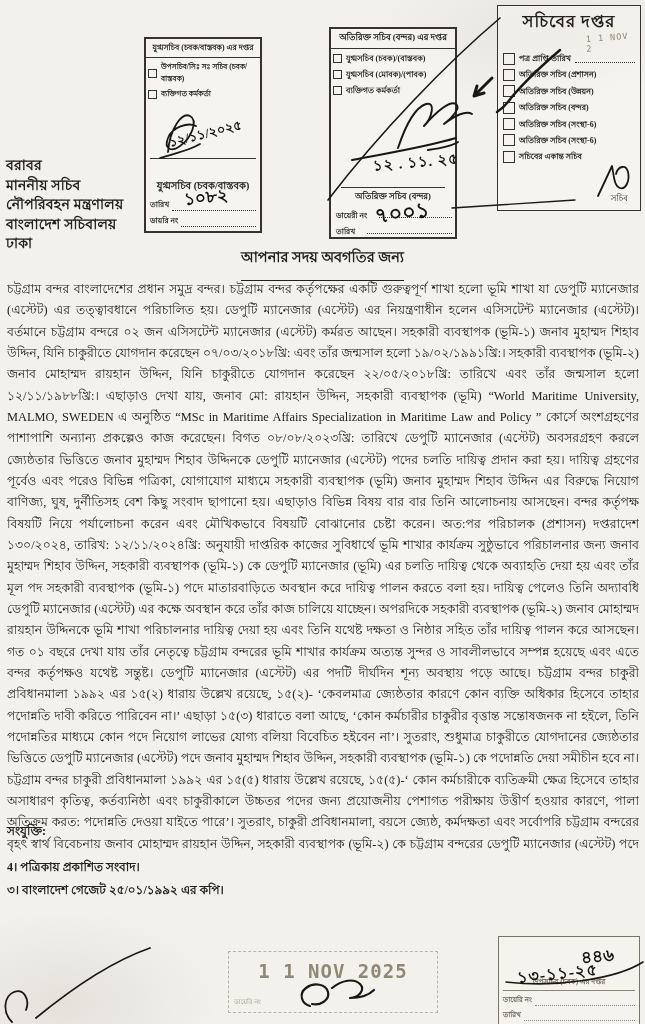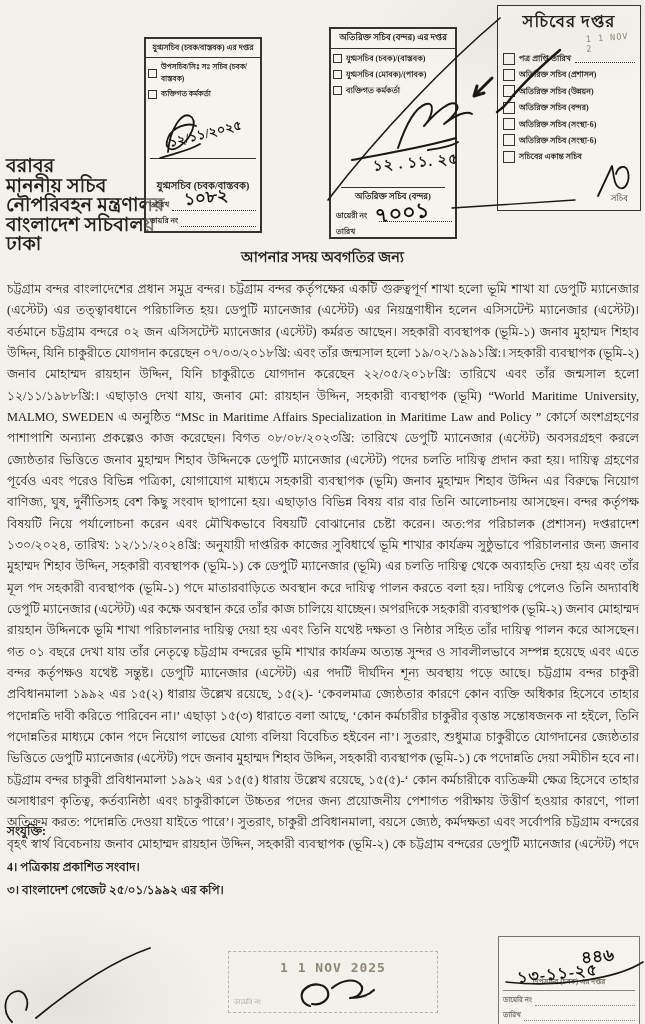--- a/index.html
+++ b/index.html
@@ -7,59 +7,59 @@
     position:relative;width:645px;height:1024px;margin:0 auto;overflow:hidden;
     background:
       radial-gradient(ellipse 300px 120px at 85% 3%, rgba(120,112,98,.10), transparent 60%),
       radial-gradient(ellipse 260px 160px at 10% 98%, rgba(120,112,98,.12), transparent 60%),
       radial-gradient(ellipse 500px 300px at 50% 50%, rgba(255,255,255,.35), transparent 70%),
       #f3f1ec;
     font-family:"Liberation Serif", serif;color:#24211c;
   }
   .abs{position:absolute;}
   
-  .address{left:6px;top:156px;font-size:19px;line-height:19.5px;font-weight:700;letter-spacing:.2px;}
+  .address{left:6px;top:156px;font-size:14px;line-height:19.5px;font-weight:700;letter-spacing:.2px;}
   
   .stamp{border:2px solid #37332c;background:rgba(250,249,245,.4);box-sizing:border-box;}
   .stamp .hdr{font-weight:700;text-align:center;border-bottom:1.6px solid #37332c;padding:2px 1px 3px;}
   .chk-row{display:flex;align-items:center;gap:4px;margin:3px 2px;font-weight:700;}
   .chk{width:9px;height:9px;border:1.4px solid #37332c;flex:0 0 auto;background:transparent;}
   .chk.sm{width:7px;height:7px;}
   .dots{flex:1;border-bottom:1.5px dotted #37332c;height:8px;min-width:10px;}
   .hand{font-weight:700;color:#15130f;white-space:nowrap;}
   svg.ink{position:absolute;left:0;top:0;pointer-events:none;}
   
   #stamp-joint{left:144px;top:37px;width:118px;height:196px;font-size:7.4px;}
   #stamp-joint .hdr{font-size:7.8px;}
   #stamp-joint .foot{position:absolute;left:4px;right:4px;bottom:4px;}
   #stamp-joint .foot .ft-title{font-weight:700;font-size:10px;text-align:center;border-top:1.6px solid #37332c;padding-top:19px;}
   #stamp-joint .lbl-row{display:flex;align-items:flex-end;gap:3px;font-size:7.6px;font-weight:700;margin-top:3px;}
   
   #stamp-addl{left:329px;top:27px;width:128px;height:212px;font-size:8px;}
   #stamp-addl .hdr{font-size:8.6px;}
   #stamp-addl .ft-title{position:absolute;left:10px;right:10px;top:158px;text-align:center;font-weight:700;font-size:8.6px;border-top:1.7px solid #37332c;padding-top:2px;}
-  #stamp-addl .lbl-row{position:absolute;left:5px;font-size:7.6px;font-weight:700;display:flex;align-items:flex-end;gap:12px;right:3px;}
+  #stamp-addl .lbl-row{position:absolute;left:5px;font-size:7.6px;font-weight:700;display:flex;gap:12px;right:3px;}
   
   #stamp-secy{left:497px;top:5px;width:144px;height:206px;border-width:1.6px;}
   #stamp-secy .title{font-size:16.5px;font-weight:700;text-align:center;letter-spacing:1px;margin:3px 0 16px;}
   #stamp-secy .chk-row{font-size:7.9px;margin:3.4px 5px;}
   #stamp-secy .chk{width:10px;height:10px;}
   #stamp-secy .signer{position:absolute;right:12px;bottom:4px;font-size:8.5px;font-weight:400;}
   .novstamp{font-family:"DejaVu Sans Mono", monospace;color:#8e8876;letter-spacing:1px;}
   
   .heading{left:0;top:246px;width:100%;text-align:center;font-size:14.5px;font-weight:700;}
   .heading span{border-bottom:1.6px solid #24211c;padding-bottom:15px;}
   .bodytext{left:7px;top:279px;width:632px;height:578px;overflow:hidden;font-size:12.4px;line-height:1.72;text-align:justify;font-weight:500;}
   .bodytext p{margin:0 0 11px;}
   .attach{left:7px;top:822px;font-size:12px;font-weight:600;}
   .attach .ttl{margin-bottom:14px;font-weight:700;}
   .attach div.item{line-height:23px;}
   
   #datebox{left:228px;top:951px;width:210px;height:62px;border:1.5px dashed #bcb5a6;color:#97907d;box-sizing:border-box;}
-  #datebox .dt{text-align:center;margin-top:8px;font-size:13px;font-weight:700;}
+  #datebox .dt{text-align:center;margin-top:8px;font-size:19px;font-weight:700;}
   #datebox .dl{position:absolute;left:5px;bottom:4px;font-size:6.5px;}
   
   #stamp-upa{left:498px;top:936px;width:142px;height:96px;border:1.6px solid #7a7468;color:#6b655a;box-sizing:border-box;padding:3px 4px;background:rgba(248,246,240,.5);}
   #stamp-upa .hdr2{font-size:7.3px;font-weight:700;border-bottom:1px solid #8d8779;padding-bottom:2px;text-align:center;margin-top:36px;}
   #stamp-upa .row{display:flex;align-items:flex-end;gap:3px;font-size:7px;font-weight:700;margin-top:3px;}
   #stamp-upa .opt{display:flex;align-items:center;gap:3px;font-size:6.9px;font-weight:700;margin-top:4px;color:#8d8778;}
 </style>
 </head>
 <body>
 

